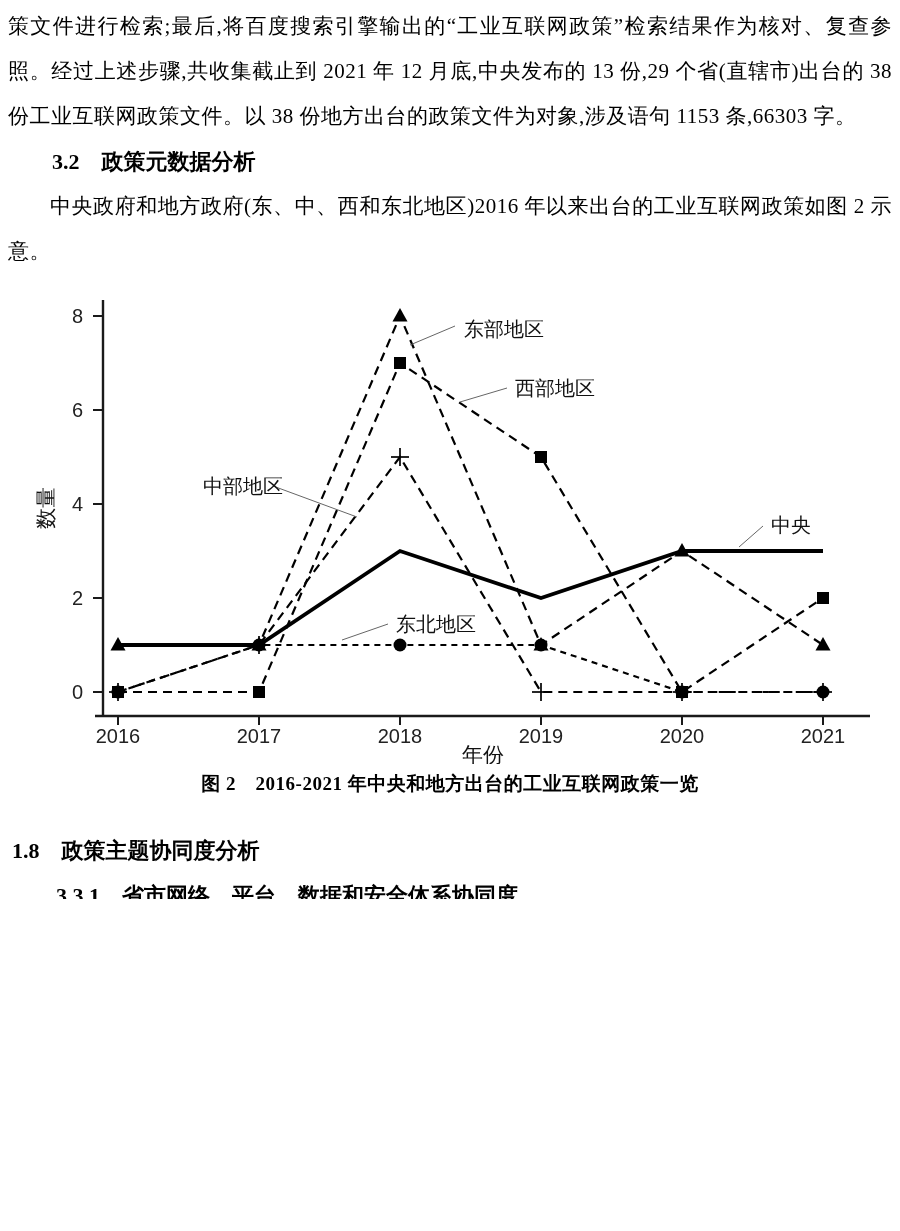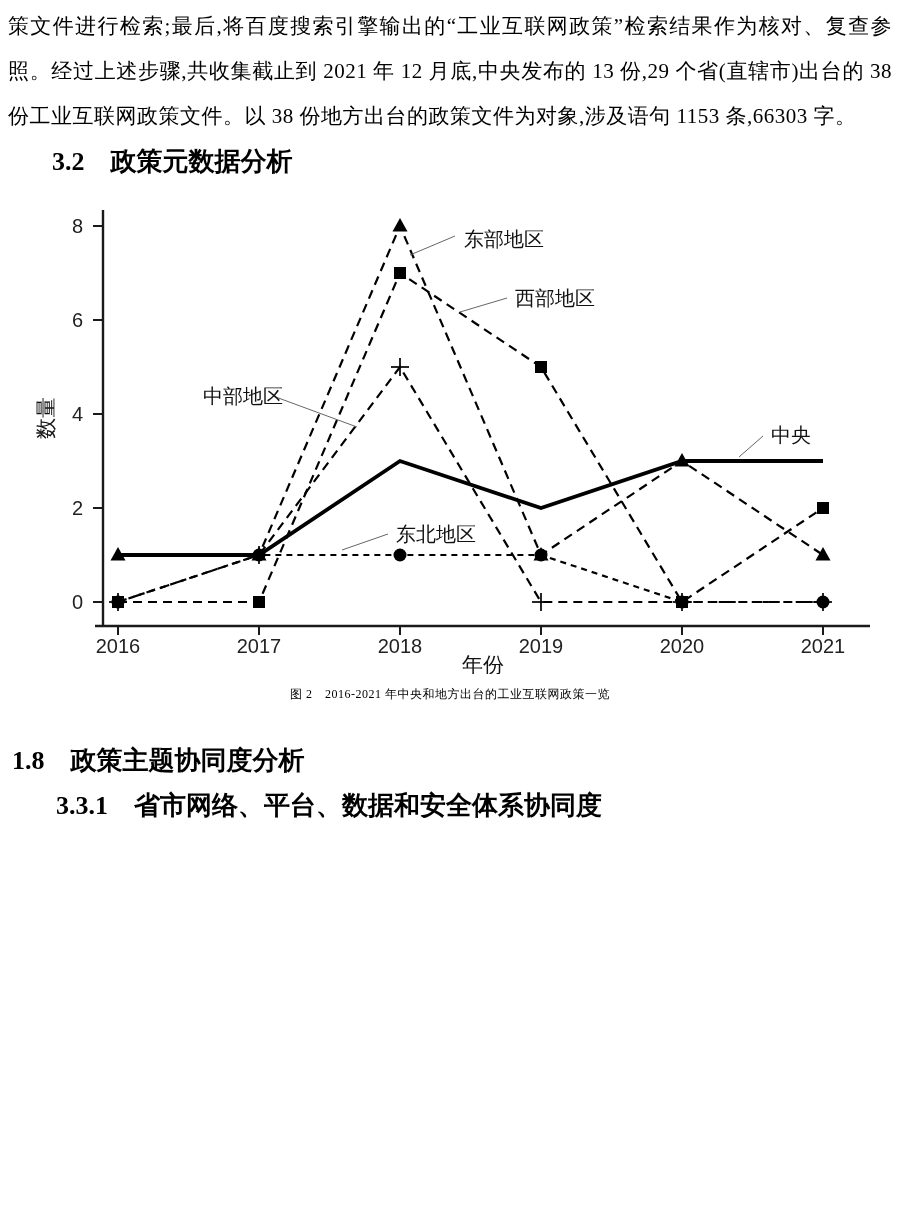--- a/index.html
+++ b/index.html
@@ -12,46 +12,47 @@
     overflow:hidden;
   }
   .text-block{padding:4px 8px 0 8px;}
   p.body{
     margin:0;line-height:45px;
     text-align:justify;text-align-last:left;
     letter-spacing:0.5px;
   }
   p.indent{text-indent:2em;}
   .sec-heading{
-    margin:0;line-height:45px;font-weight:bold;font-size:26px;
+    margin:0;line-height:45px;font-weight:bold;font-size:22px;
   }
   .sec-heading.lv2{padding-left:44px;}
   .sec-heading.lv1{padding-left:4px;}
   .sec-heading.lv3{padding-left:48px;}
   figure{margin:0;padding:0;}
   .chart-wrap{
     width:860px;height:490px;margin:0 0 0 36px;position:relative;
   }
   figcaption{
-    text-align:center;font-weight:normal;font-size:12px;line-height:40px;
+    text-align:center;font-weight:bold;font-size:19px;line-height:40px;
     letter-spacing:0.5px;
   }
   .after-figure{margin-top:20px;}
   svg text{user-select:none;}
 </style>
 </head>
 <body>
 
 <div class="page">
 
   <div class="text-block">
     <p class="body">策文件进行检索;最后,将百度搜索引擎输出的“工业互联网政策”检索结果作为核对、复查参照。经过上述步骤,共收集截止到 2021 年 12 月底,中央发布的 13 份,29 个省(直辖市)出台的 38 份工业互联网政策文件。以 38 份地方出台的政策文件为对象,涉及语句 1153 条,66303 字。</p>
 
     <h3 class="sec-heading lv2">3.2　政策元数据分析</h3>
 
+    <p class="body indent">中央政府和地方政府(东、中、西和东北地区)2016 年以来出台的工业互联网政策如图 2 示意。</p>
   </div>
 
   <figure>
     <div class="chart-wrap">
       <svg id="policy-chart-svg" width="860" height="490" viewBox="0 0 860 490">
           <line x1="67" y1="26" x2="67" y2="443" stroke="#1a1a1a" stroke-width="2.4"></line>
           <line x1="59" y1="442" x2="834" y2="442" stroke="#1a1a1a" stroke-width="2.4"></line>
           <line x1="57" y1="418" x2="67" y2="418" stroke="#1a1a1a" stroke-width="2"></line>
           <text x="47" y="425" fill="#222" text-anchor="end" font-size="20" font-family="&quot;Liberation Sans&quot;,&quot;DejaVu Sans&quot;,sans-serif">0</text>
           <line x1="57" y1="324" x2="67" y2="324" stroke="#1a1a1a" stroke-width="2"></line>

